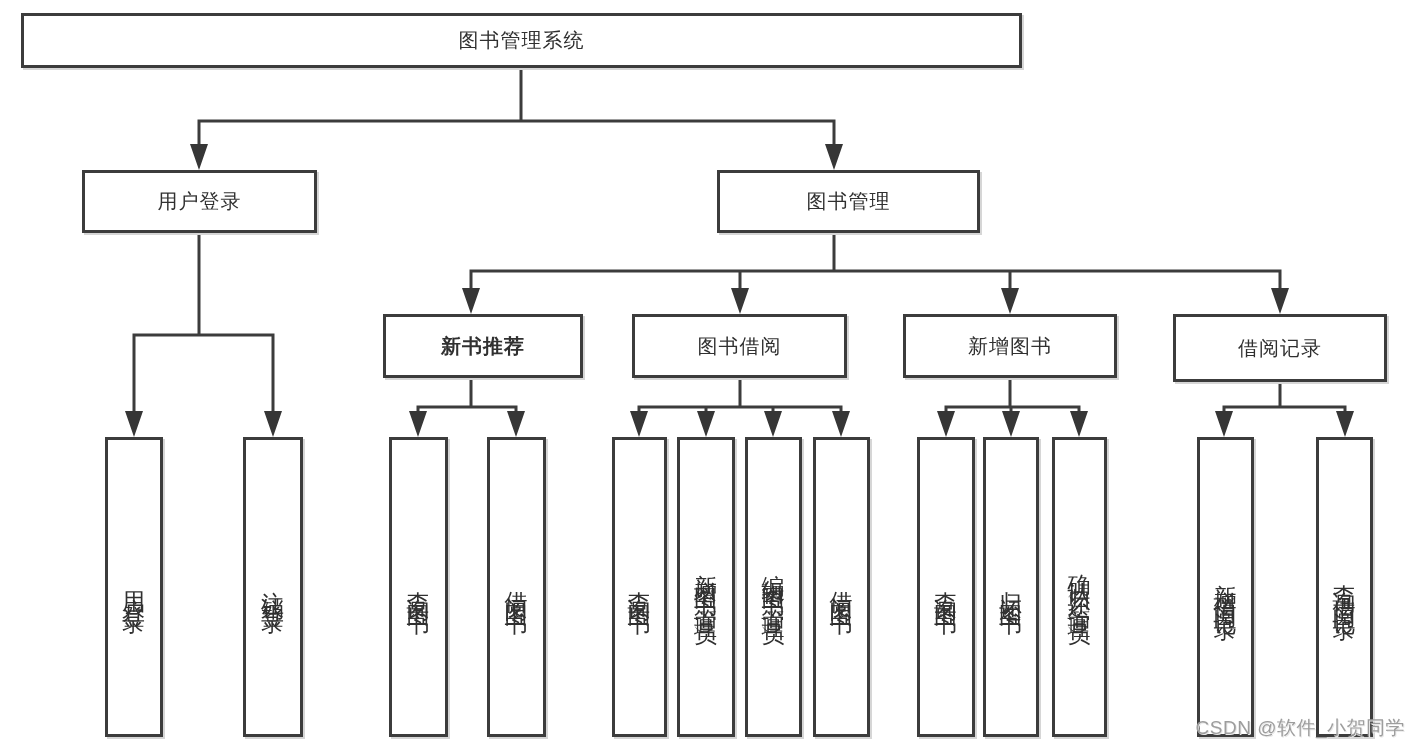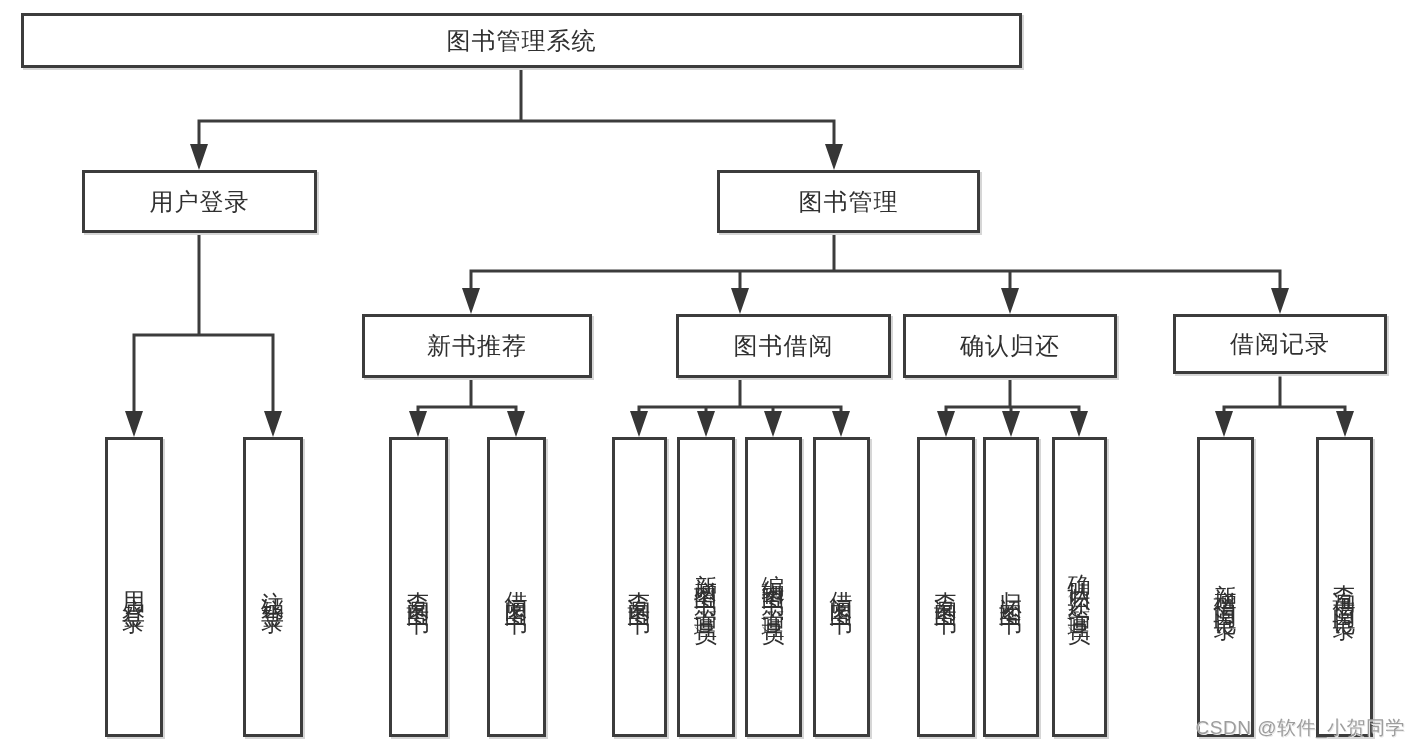--- a/index.html
+++ b/index.html
@@ -27,39 +27,39 @@
     background: #ffffff;
     border: 3px solid #3c3c3c;
     box-shadow: 2px 2px 0 #d6d6d6;
     color: #303030;
     display: flex;
     align-items: center;
     justify-content: center;
     text-align: center;
   }
   .hbox {
-    font-size: 24px;
+    font-size: 20px;
     letter-spacing: 1px;
     white-space: nowrap;
   }
   .vbox {
     writing-mode: vertical-rl;
     text-orientation: mixed;
     font-size: 23px;
     letter-spacing: 7px;
     line-height: 1.05;
   }
   
   .p-root   { left: 21px;  top: 13px;  width: 1001px; height: 55px; }
   .p-login  { left: 82px;  top: 170px; width: 235px;  height: 63px; }
   .p-mgmt   { left: 717px; top: 170px; width: 263px;  height: 63px; }
-  .p-rec    { left: 362px; top: 314px; width: 230px;  height: 64px; }
-  .p-borrow { left: 632px; top: 314px; width: 215px;  height: 64px; margin-left: 44px; }
+  .p-rec    { left: 383px; top: 314px; width: 200px;  height: 64px; font-weight: bold; }
+  .p-borrow { left: 632px; top: 314px; width: 215px;  height: 64px; }
   .p-cur    { left: 903px; top: 314px; width: 214px;  height: 64px; }
-  .p-log    { left: 1173px;top: 314px; width: 214px;  height: 60px; }
+  .p-log    { left: 1173px;top: 314px; width: 214px;  height: 68px; }
   .leaf     { top: 437px; height: 300px; }
   .p-l1  { left: 105px;  width: 58px; }
   .p-l2  { left: 243px;  width: 60px; }
   .p-l3  { left: 389px;  width: 59px; }
   .p-l4  { left: 487px;  width: 59px; }
   .p-l5  { left: 612px;  width: 55px; }
   .p-l6  { left: 677px;  width: 58px; }
   .p-l7  { left: 745px;  width: 57px; }
   .p-l8  { left: 813px;  width: 57px; }
   .p-l9  { left: 917px;  width: 58px; }
@@ -105,21 +105,21 @@
       M1215,411 L1233,411 L1224,437 Z  M1336,411 L1354,411 L1345,437 Z"></path>
   </svg>
 
   <div class="box hbox p-root">图书管理系统</div>
 
   <div class="box hbox p-login">用户登录</div>
   <div class="box hbox p-mgmt">图书管理</div>
 
   <div class="box hbox p-rec">新书推荐</div>
   <div class="box hbox p-borrow">图书借阅</div>
-  <div class="box hbox p-cur">确认归还</div>
+  <div class="box hbox p-cur">新增图书</div>
   <div class="box hbox p-log">借阅记录</div>
 
   <div class="box vbox leaf p-l1">用户登录</div>
   <div class="box vbox leaf p-l2">注销登录</div>
 
   <div class="box vbox leaf p-l3">查询图书</div>
   <div class="box vbox leaf p-l4">借阅图书</div>
 
   <div class="box vbox leaf p-l5">查询图书</div>
   <div class="box vbox leaf p-l6">新增图书（管理员）</div>

